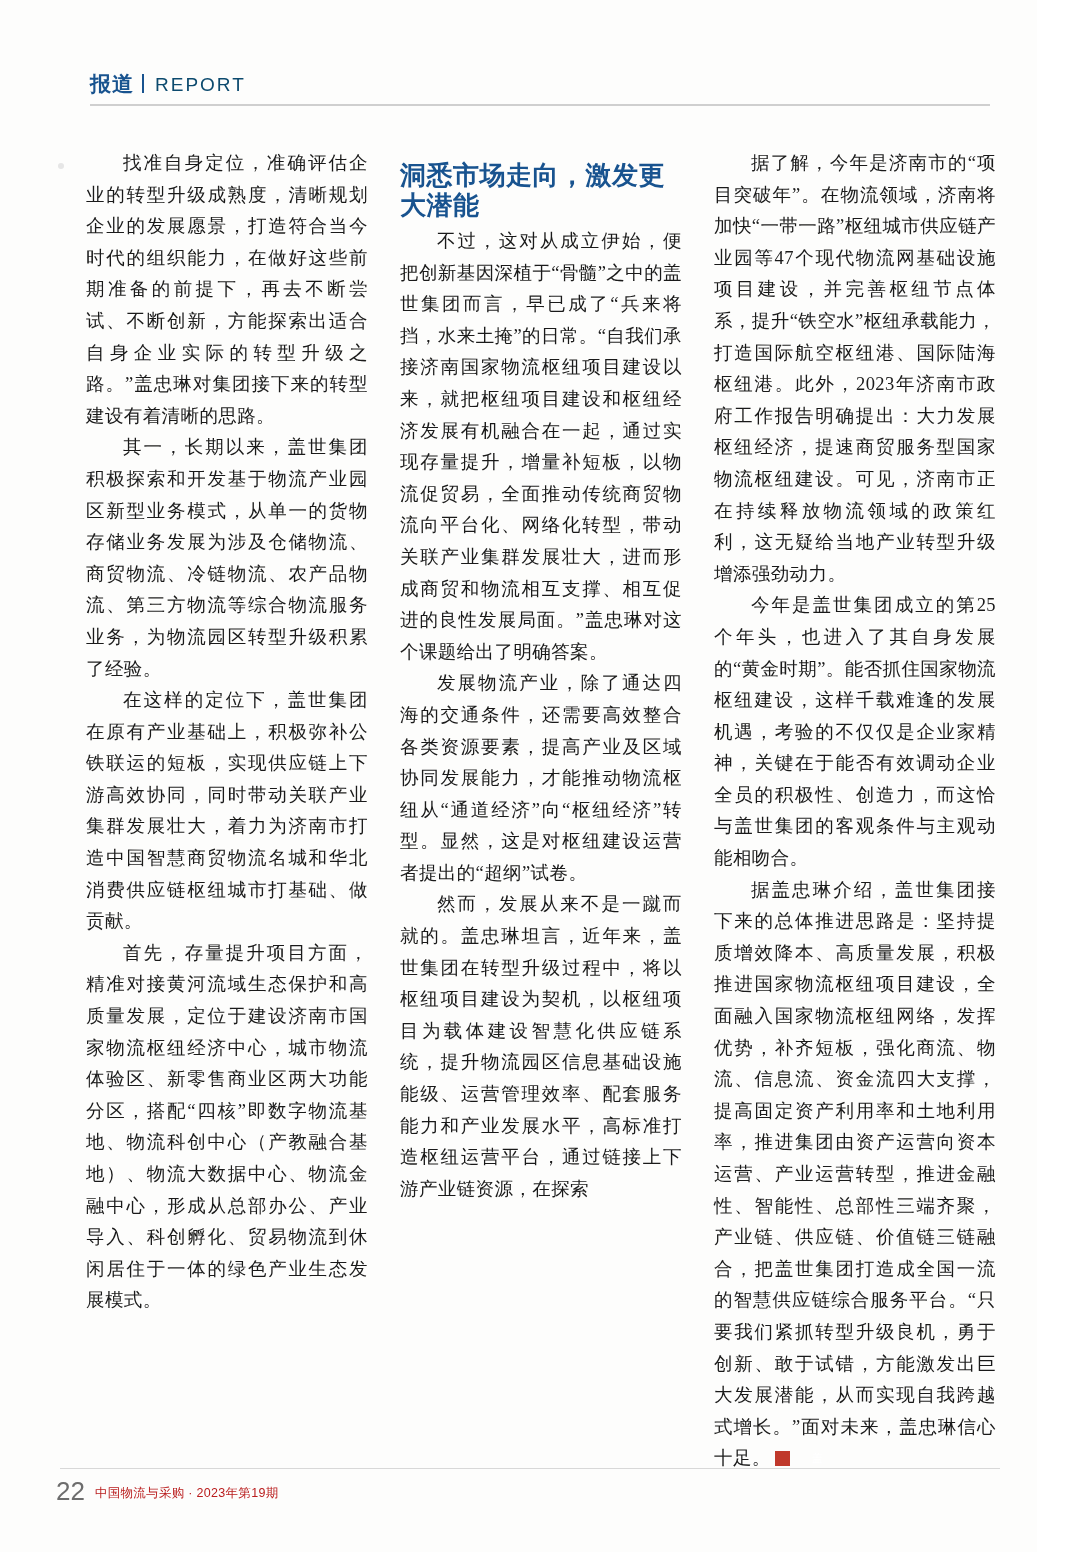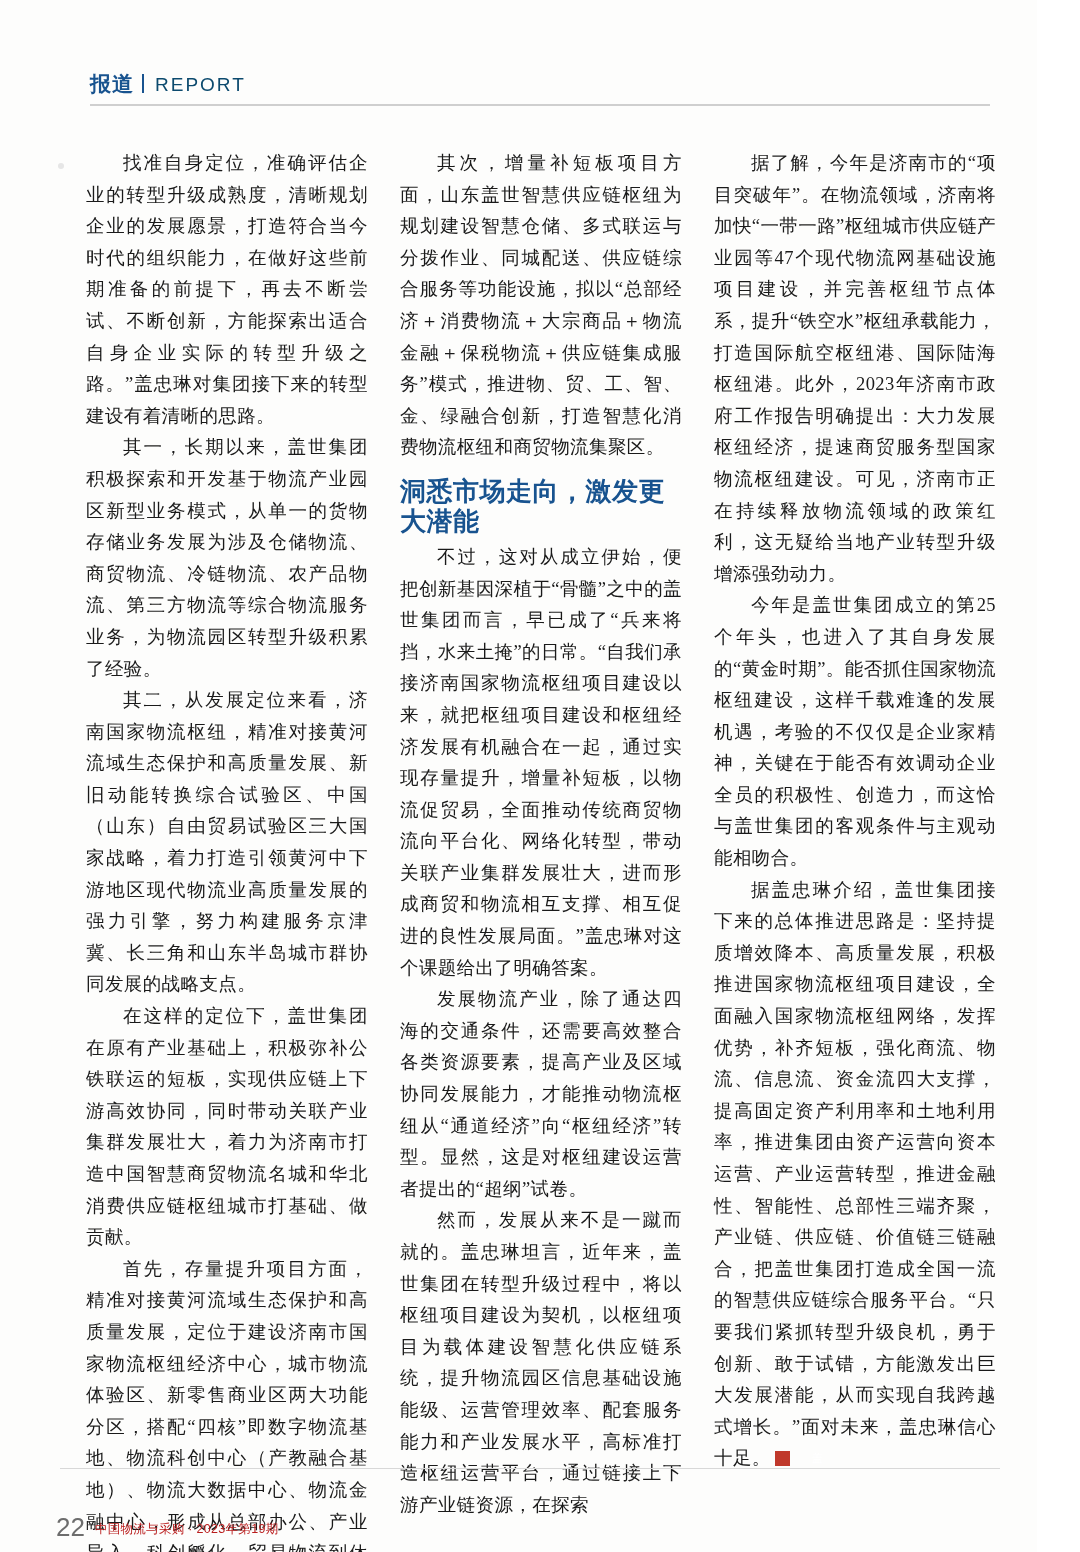--- a/index.html
+++ b/index.html
@@ -112,21 +112,21 @@
     position: absolute;
     left: 60px;
     top: 1468px;
     width: 940px;
     height: 1px;
     background: #d8d8d8;
   }
   .footer {
     position: absolute;
     left: 56px;
-    top: 1514px;
+    top: 1478px;
     display: flex;
     align-items: flex-end;
     gap: 10px;
   }
   .page-number {
     font-family: "Liberation Sans", sans-serif;
     font-size: 26px;
     color: #6d6d6d;
     line-height: 26px;
   }
@@ -158,27 +158,25 @@
     <span class="header-en">REPORT</span>
   </div>
   <div class="header-rule"></div>
   <div class="edge-mark"></div>
 
   <div class="columns">
 
     <div class="col">
       <p class="para">找准自身定位，准确评估企业的转型升级成熟度，清晰规划企业的发展愿景，打造符合当今时代的组织能力，在做好这些前期准备的前提下，再去不断尝试、不断创新，方能探索出适合自身企业实际的转型升级之路。”盖忠琳对集团接下来的转型建设有着清晰的思路。</p>
       <p class="para">其一，长期以来，盖世集团积极探索和开发基于物流产业园区新型业务模式，从单一的货物存储业务发展为涉及仓储物流、商贸物流、冷链物流、农产品物流、第三方物流等综合物流服务业务，为物流园区转型升级积累了经验。</p>
-      <p class="para">其二，从发展定位来看，济南国家物流枢纽，精准对接黄河流域生态保护和高质量发展、新旧动能转换综合试验区、中国（山东）自由贸易试验区三大国家战略，着力打造引领黄河中下游地区现代物流业高质量发展的强力引擎，努力构建服务京津冀、长三角和山东半岛城市群协同发展的战略支点。</p>
       <p class="para">在这样的定位下，盖世集团在原有产业基础上，积极弥补公铁联运的短板，实现供应链上下游高效协同，同时带动关联产业集群发展壮大，着力为济南市打造中国智慧商贸物流名城和华北消费供应链枢纽城市打基础、做贡献。</p>
       <p class="para">首先，存量提升项目方面，精准对接黄河流域生态保护和高质量发展，定位于建设济南市国家物流枢纽经济中心，城市物流体验区、新零售商业区两大功能分区，搭配“四核”即数字物流基地、物流科创中心（产教融合基地）、物流大数据中心、物流金融中心，形成从总部办公、产业导入、科创孵化、贸易物流到休闲居住于一体的绿色产业生态发展模式。</p>
     </div>
 
     <div class="col">
-      <p class="para">其次，增量补短板项目方面，山东盖世智慧供应链枢纽为规划建设智慧仓储、多式联运与分拨作业、同城配送、供应链综合服务等功能设施，拟以“总部经济＋消费物流＋大宗商品＋物流金融＋保税物流＋供应链集成服务”模式，推进物、贸、工、智、金、绿融合创新，打造智慧化消费物流枢纽和商贸物流集聚区。</p>
       <h2 class="section-head">洞悉市场走向，激发更大潜能</h2>
       <p class="para">不过，这对从成立伊始，便把创新基因深植于“骨髓”之中的盖世集团而言，早已成了“兵来将挡，水来土掩”的日常。“自我们承接济南国家物流枢纽项目建设以来，就把枢纽项目建设和枢纽经济发展有机融合在一起，通过实现存量提升，增量补短板，以物流促贸易，全面推动传统商贸物流向平台化、网络化转型，带动关联产业集群发展壮大，进而形成商贸和物流相互支撑、相互促进的良性发展局面。”盖忠琳对这个课题给出了明确答案。</p>
       <p class="para">发展物流产业，除了通达四海的交通条件，还需要高效整合各类资源要素，提高产业及区域协同发展能力，才能推动物流枢纽从“通道经济”向“枢纽经济”转型。显然，这是对枢纽建设运营者提出的“超纲”试卷。</p>
       <p class="para">然而，发展从来不是一蹴而就的。盖忠琳坦言，近年来，盖世集团在转型升级过程中，将以枢纽项目建设为契机，以枢纽项目为载体建设智慧化供应链系统，提升物流园区信息基础设施能级、运营管理效率、配套服务能力和产业发展水平，高标准打造枢纽运营平台，通过链接上下游产业链资源，在探索</p>
     </div>
 
     <div class="col">
       <p class="para">据了解，今年是济南市的“项目突破年”。在物流领域，济南将加快“一带一路”枢纽城市供应链产业园等47个现代物流网基础设施项目建设，并完善枢纽节点体系，提升“铁空水”枢纽承载能力，打造国际航空枢纽港、国际陆海枢纽港。此外，2023年济南市政府工作报告明确提出：大力发展枢纽经济，提速商贸服务型国家物流枢纽建设。可见，济南市正在持续释放物流领域的政策红利，这无疑给当地产业转型升级增添强劲动力。</p>
       <p class="para">今年是盖世集团成立的第25个年头，也进入了其自身发展的“黄金时期”。能否抓住国家物流枢纽建设，这样千载难逢的发展机遇，考验的不仅仅是企业家精神，关键在于能否有效调动企业全员的积极性、创造力，而这恰与盖世集团的客观条件与主观动能相吻合。</p>
       <p class="para"><span>据盖忠琳介绍，盖世集团接下来的总体推进思路是：坚持提质增效降本、高质量发展，积极推进国家物流枢纽项目建设，全面融入国家物流枢纽网络，发挥优势，补齐短板，强化商流、物流、信息流、资金流四大支撑，提高固定资产利用率和土地利用率，推进集团由资产运营向资本运营、产业运营转型，推进金融性、智能性、总部性三端齐聚，产业链、供应链、价值链三链融合，把盖世集团打造成全国一流的智慧供应链综合服务平台。“只要我们紧抓转型升级良机，勇于创新、敢于试错，方能激发出巨大发展潜能，从而实现自我跨越式增长。”面对未来，盖忠琳信心十足。</span><span class="endmark">盖</span></p>

